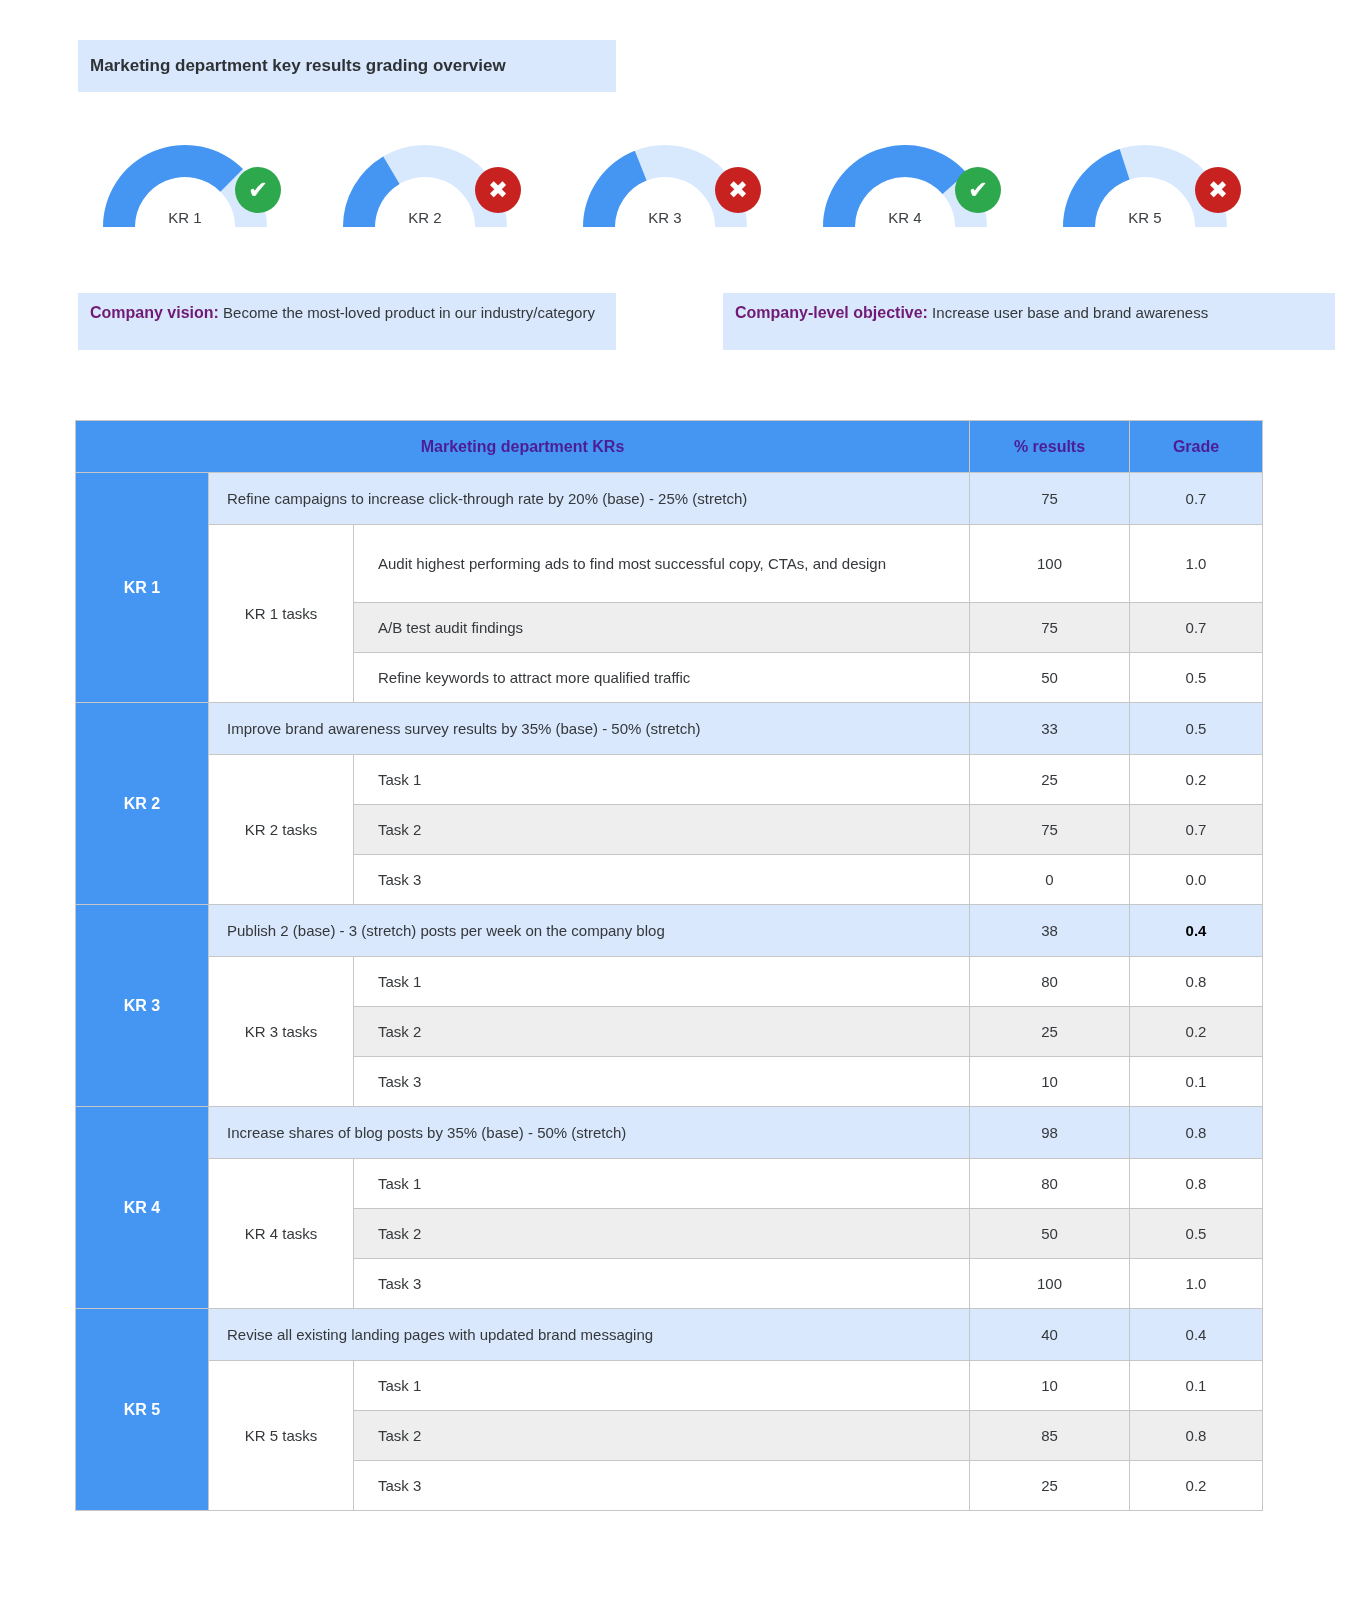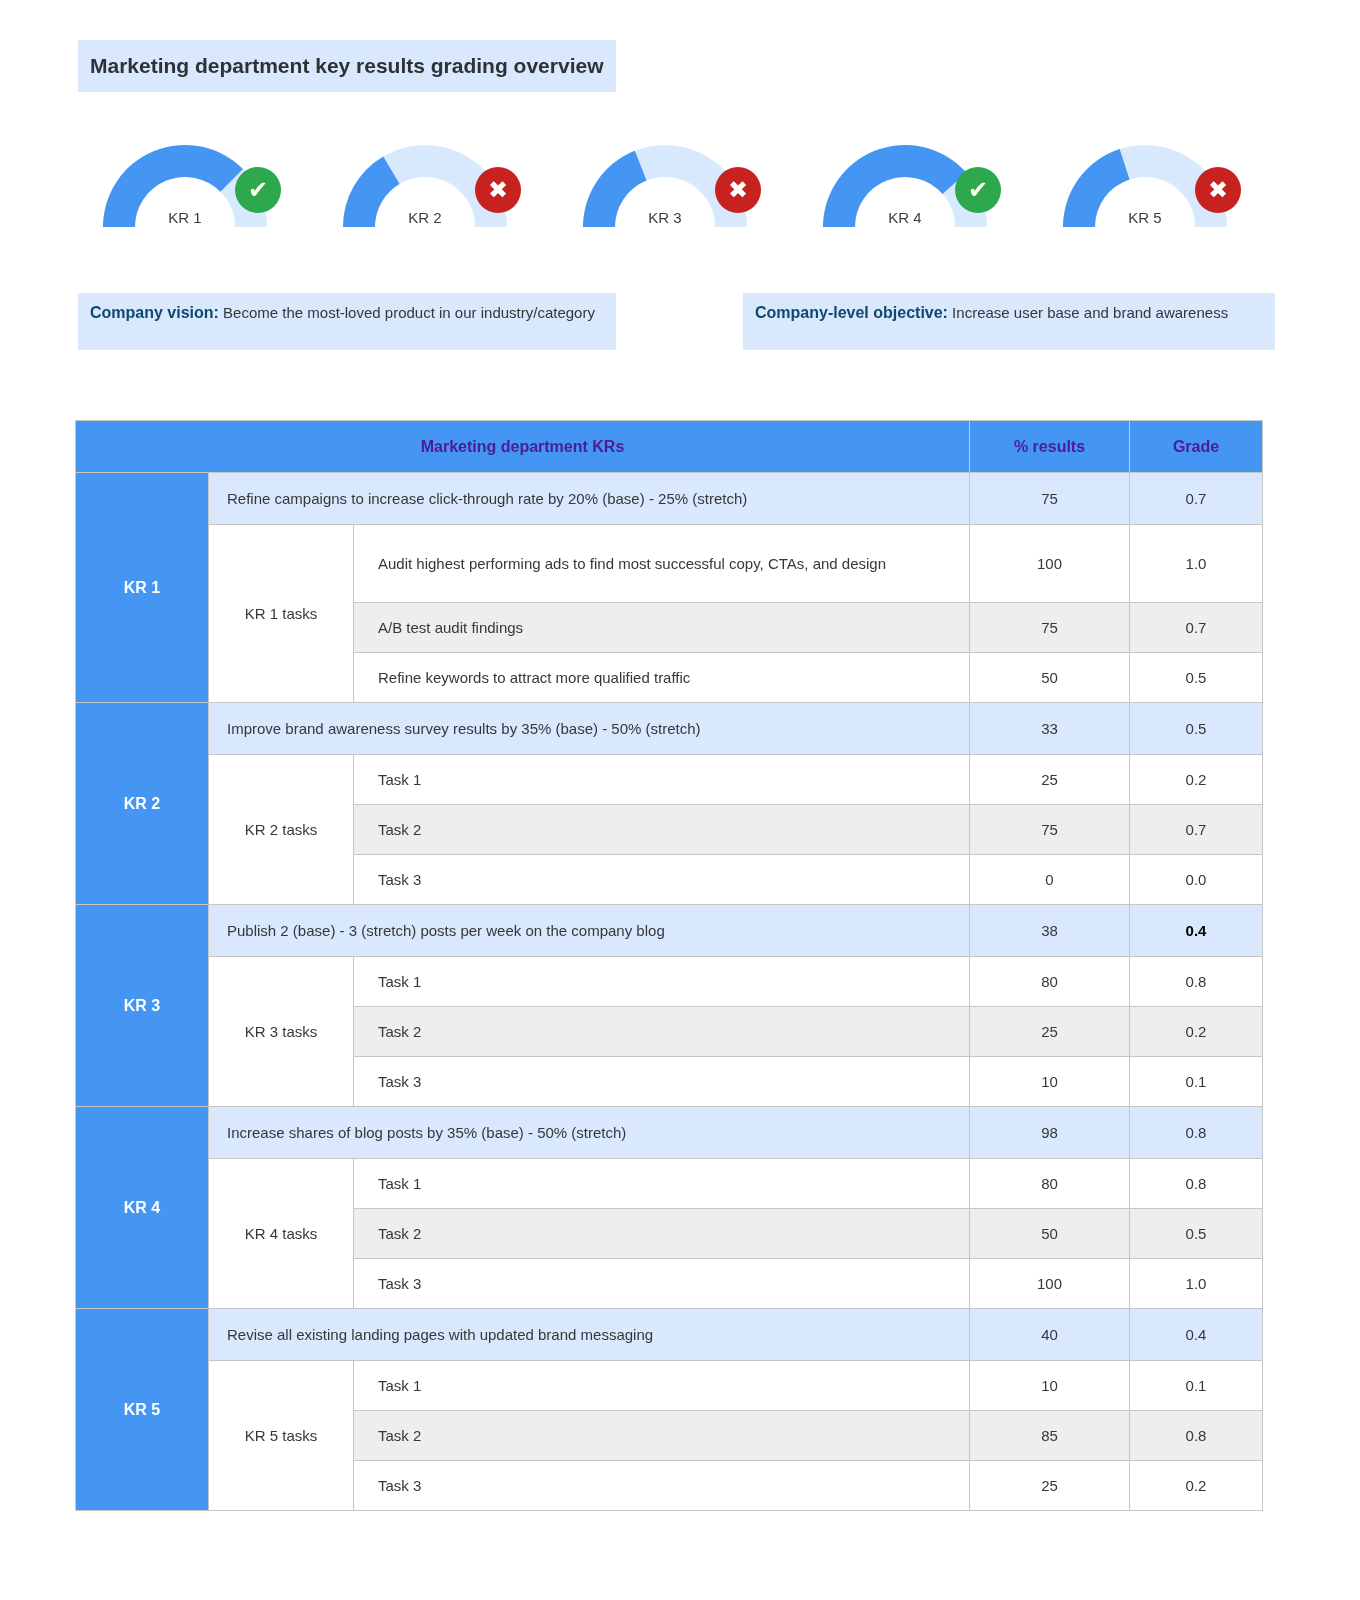--- a/index.html
+++ b/index.html
@@ -9,44 +9,44 @@
     width:1360px;height:1600px;position:relative;
   }
   .page{position:absolute;left:0;top:0;width:1360px;height:1600px;background:#fff;}
 
   
   .title-box{
     position:absolute;left:78px;top:40px;width:538px;height:52px;
     background:#d9e8fc;display:flex;align-items:center;box-sizing:border-box;
     padding:0 12px;
   }
-  .title-box b{font-size:21px;color:#2e3236;}
+  .title-box b{font-size:17px;color:#2e3236;}
 
   
   .gauge{position:absolute;width:164px;height:82px;top:145px;}
   .gauge svg{position:absolute;left:0;top:0;overflow:visible;}
   .gauge-label{
     position:absolute;left:0;bottom:1px;width:100%;text-align:center;
     font-size:15px;color:#3c4043;
   }
   .status-icon{
     position:absolute;left:132px;top:22px;width:46px;height:46px;border-radius:50%;
     display:flex;align-items:center;justify-content:center;
     color:#ffffff;font-size:24px;font-weight:bold;
     font-family:"DejaVu Sans",sans-serif;line-height:1;
   }
 
   
   .info-box{
     position:absolute;top:293px;background:#d9e8fc;box-sizing:border-box;
     padding:8px 12px;font-size:15px;line-height:1.45;color:#33373a;
   }
-  .info-box b{font-size:16px;color:#0c4a6e;}
+  .info-box b{font-size:16px;color:#701a75;}
   .info-box.vision{left:78px;width:538px;min-height:57px;}
-  .info-box.objective{left:743px;width:532px;min-height:57px;}
+  .info-box.objective{left:723px;width:612px;min-height:57px;}
 
   
   table.kr-table{
     position:absolute;left:75px;top:420px;width:1187px;
     border-collapse:collapse;table-layout:fixed;
     font-size:15px;color:#35383b;
   }
   .kr-table th,.kr-table td{border:1px solid #c6c6c6;vertical-align:middle;box-sizing:border-box;}
   .kr-table thead th{
     background:#4595f2;color:#4c1d95;font-weight:bold;font-size:16px;

